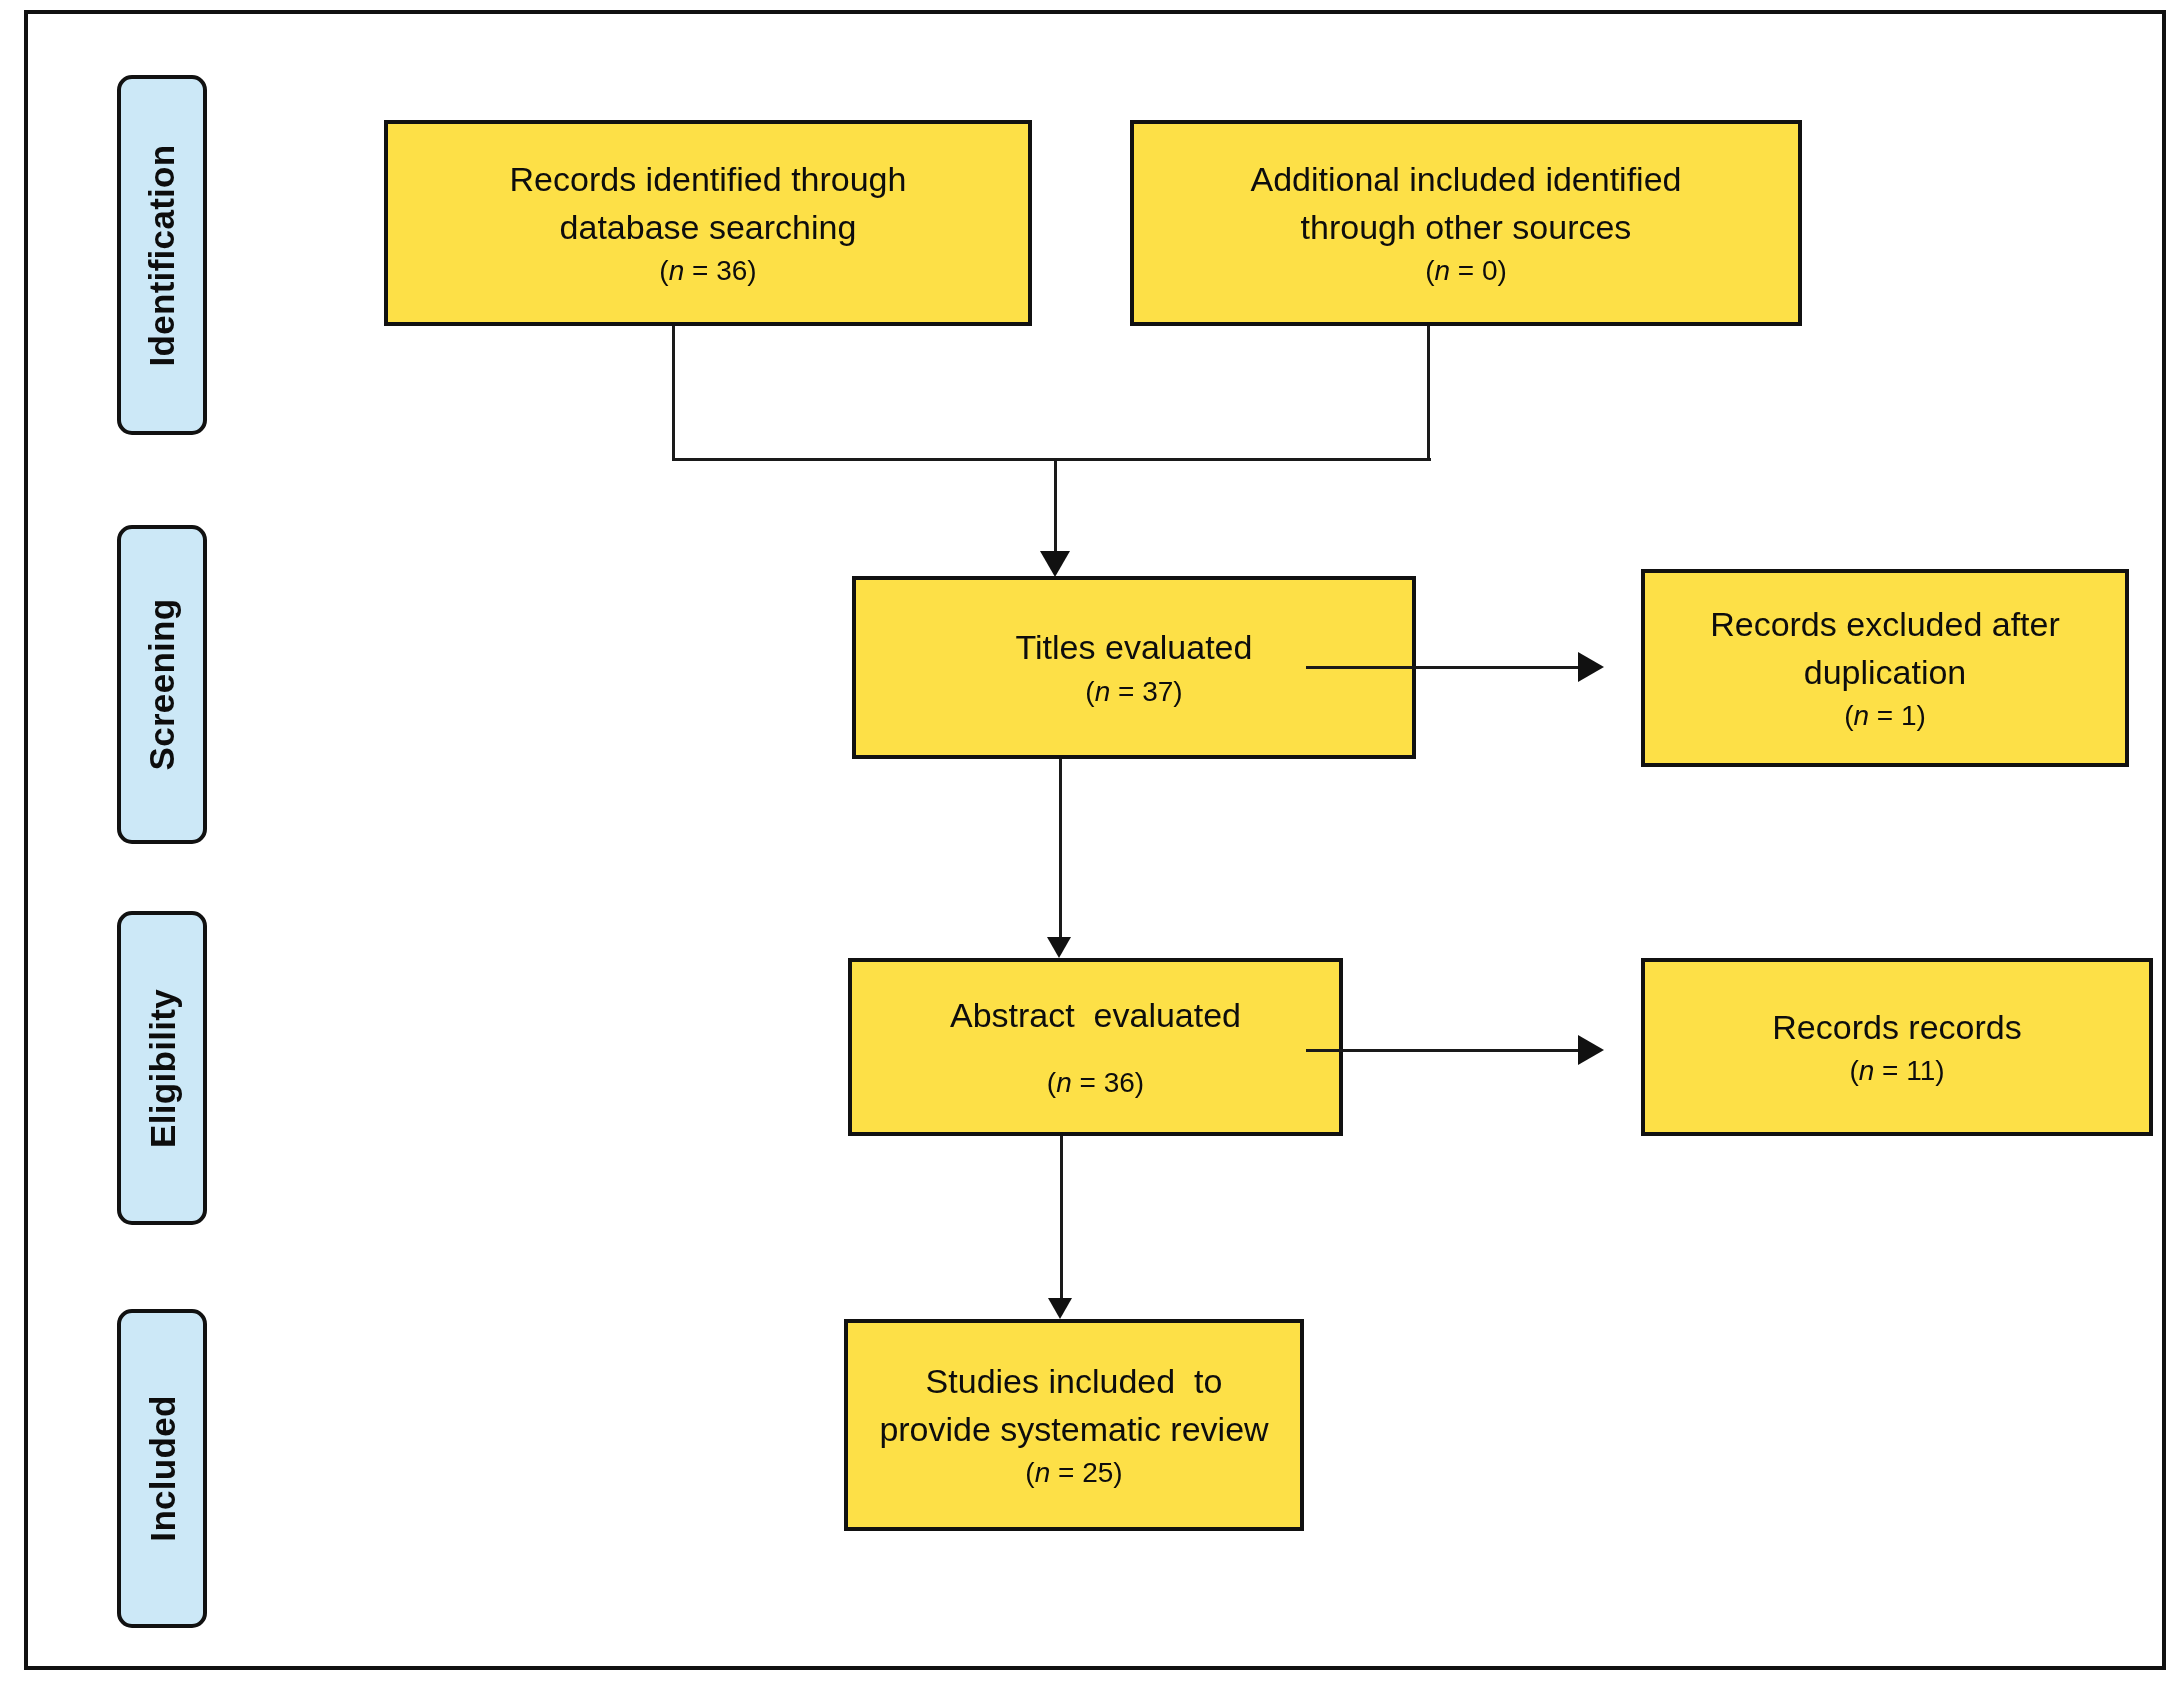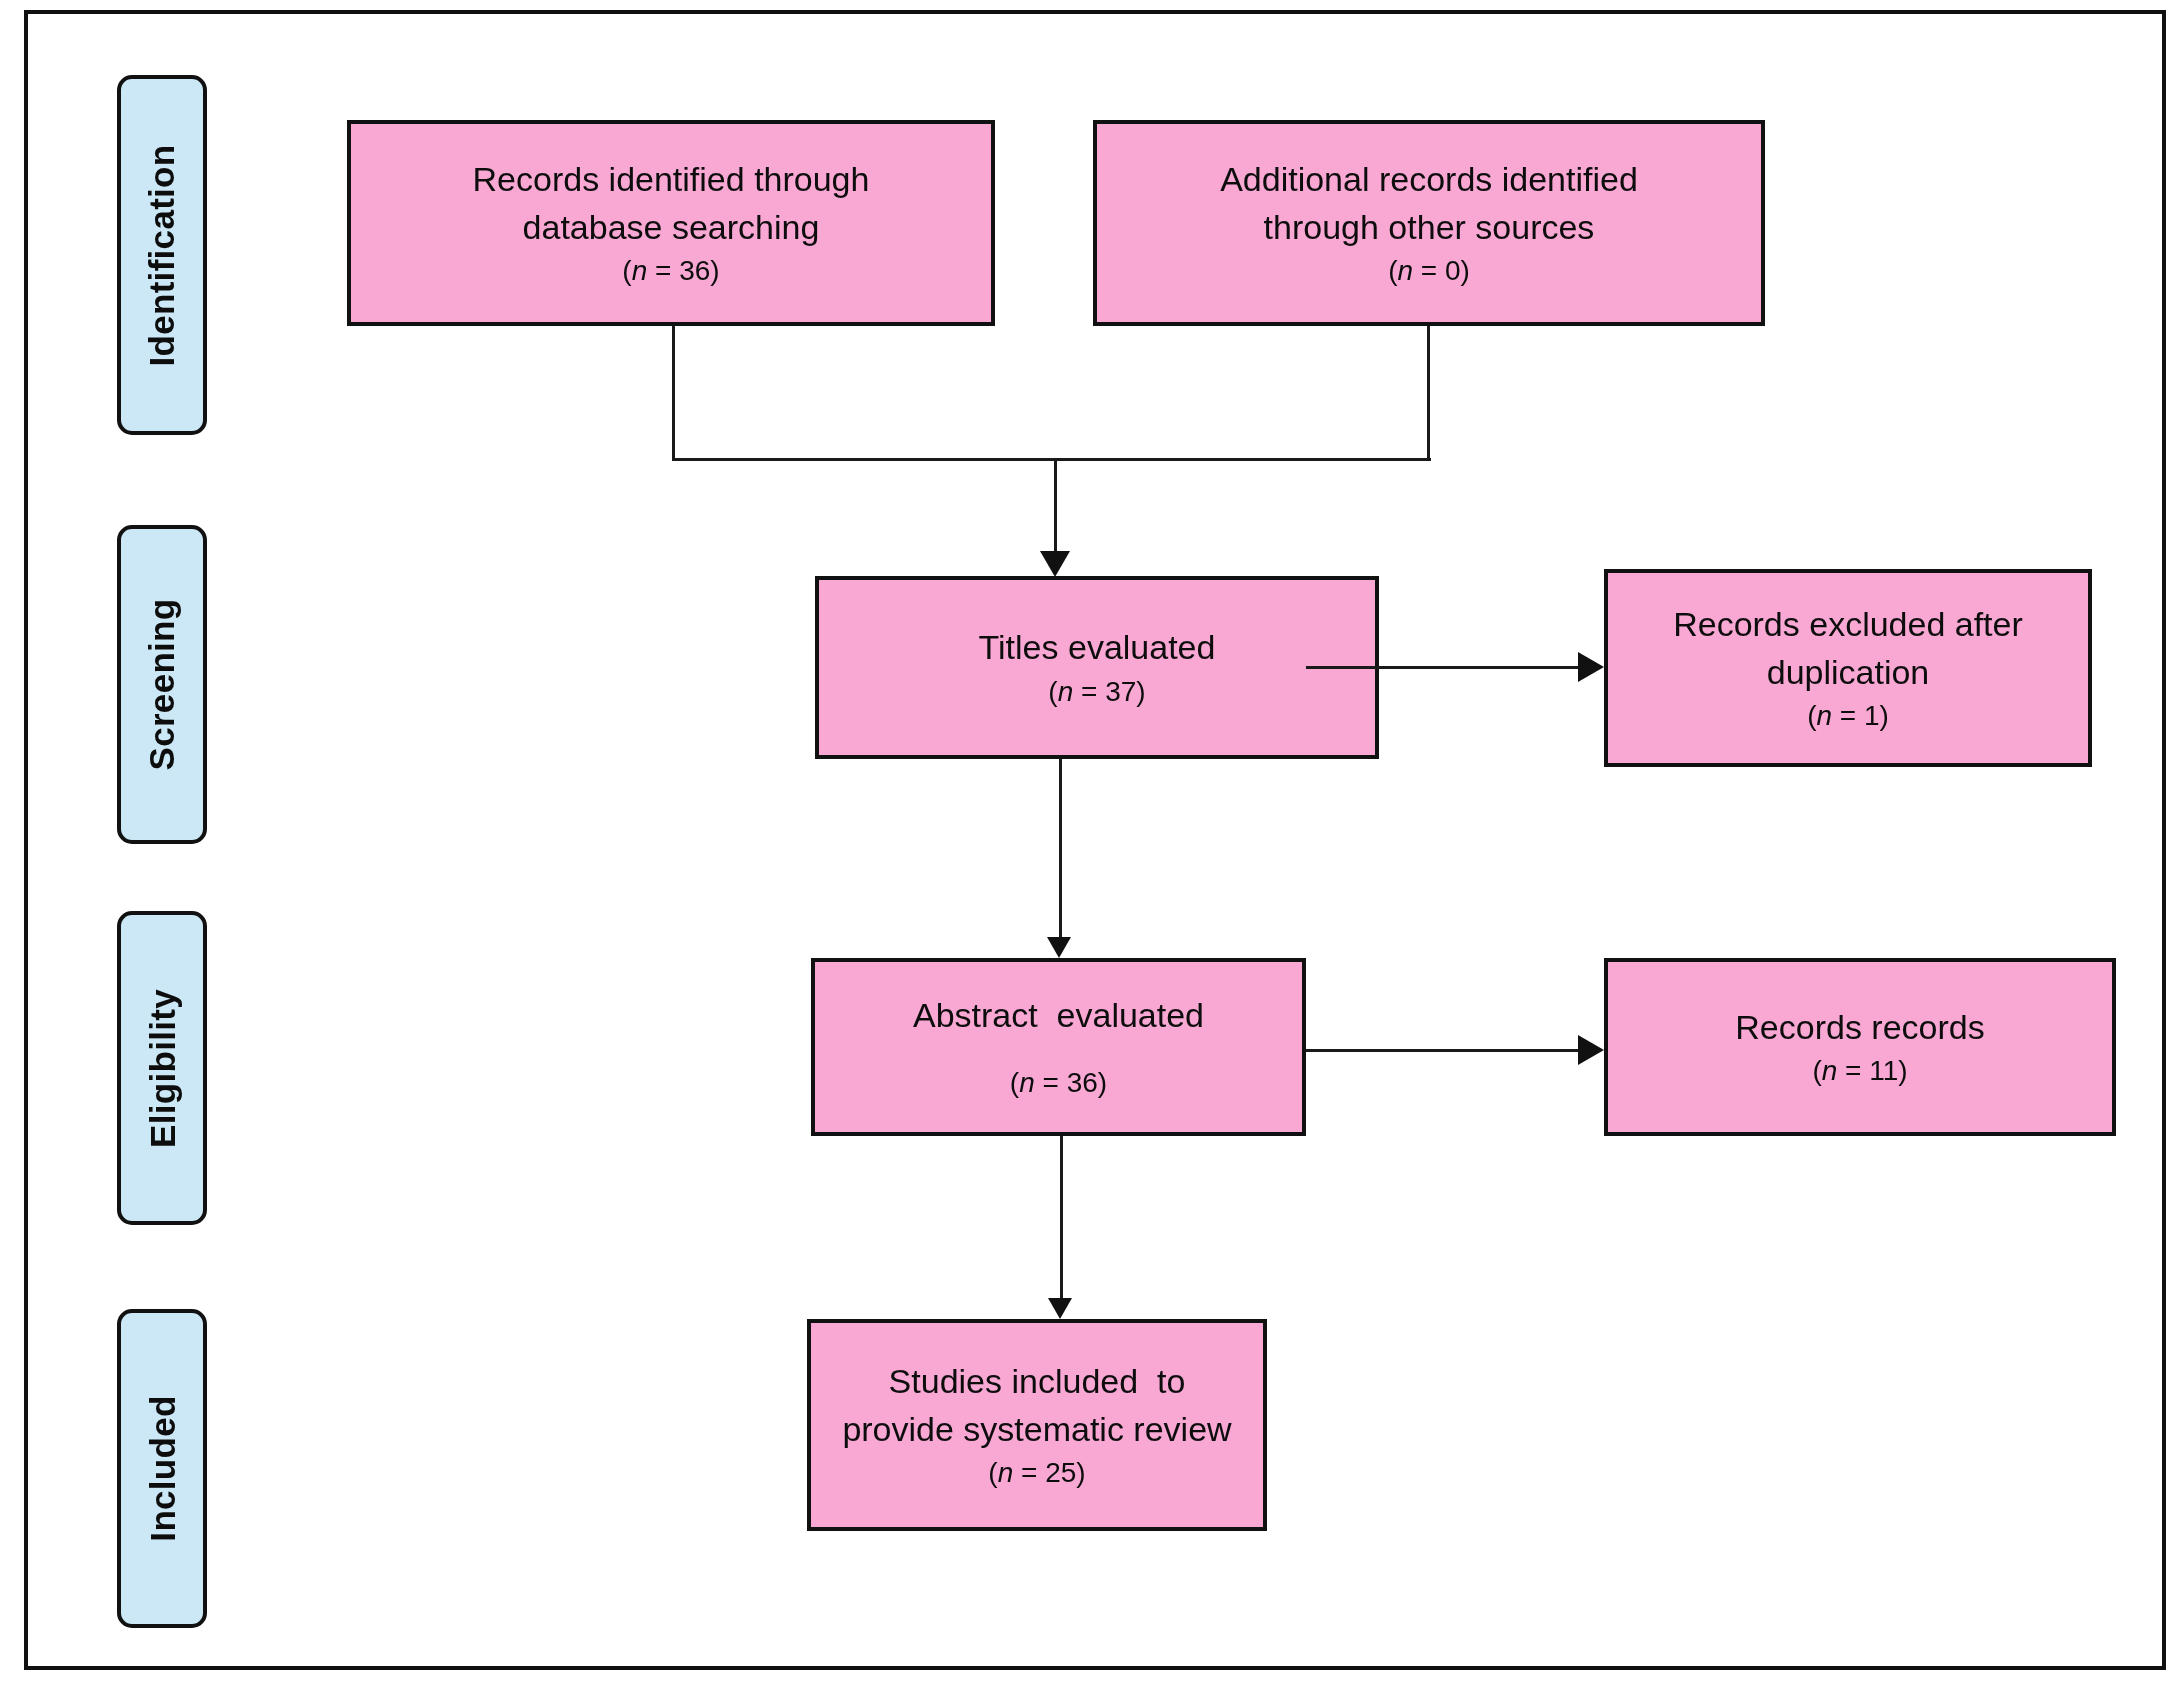--- a/index.html
+++ b/index.html
@@ -43,29 +43,30 @@
     white-space: nowrap;
     font-size: 35px;
     font-weight: bold;
     color: #0d0d0d;
     letter-spacing: 0.3px;
     line-height: 1;
   }
   
   .flow-box {
     position: absolute;
-    background: #f9a8d4;
+    background: #fde047;
     border: 4px solid #111111;
     box-sizing: border-box;
     display: flex;
     flex-direction: column;
     align-items: center;
     justify-content: center;
     text-align: center;
     padding: 16px 15px;
+    margin-left: 37px;
   }
   .flow-box .line {
     font-size: 34px;
     color: #0d0d0d;
     line-height: 1.42;
     white-space: pre;
   }
   .flow-box .count {
     font-size: 28px;
     color: #0d0d0d;
@@ -135,21 +136,21 @@
     <span class="pill-text">Included</span>
   </div>
 
   <div class="flow-box" style="left:347px; top:120px; width:648px; height:206px;">
     <div class="line">Records identified through</div>
     <div class="line">database searching</div>
     <div class="count"><span>(</span><span class="nv">n</span><span> = 36)</span></div>
   </div>
 
   <div class="flow-box" style="left:1093px; top:120px; width:672px; height:206px;">
-    <div class="line">Additional records identified</div>
+    <div class="line">Additional included identified</div>
     <div class="line">through other sources</div>
     <div class="count"><span>(</span><span class="nv">n</span><span> = 0)</span></div>
   </div>
 
   <div class="v-line" style="left:672px; top:326px; height:134px;"></div>
   <div class="v-line" style="left:1427px; top:326px; height:134px;"></div>
   <div class="h-line" style="left:672px; top:458px; width:759px;"></div>
   <div class="v-line" style="left:1054px; top:458px; height:96px;"></div>
   <div class="arrow-down" style="left:1040px; top:551px;"></div>
 

